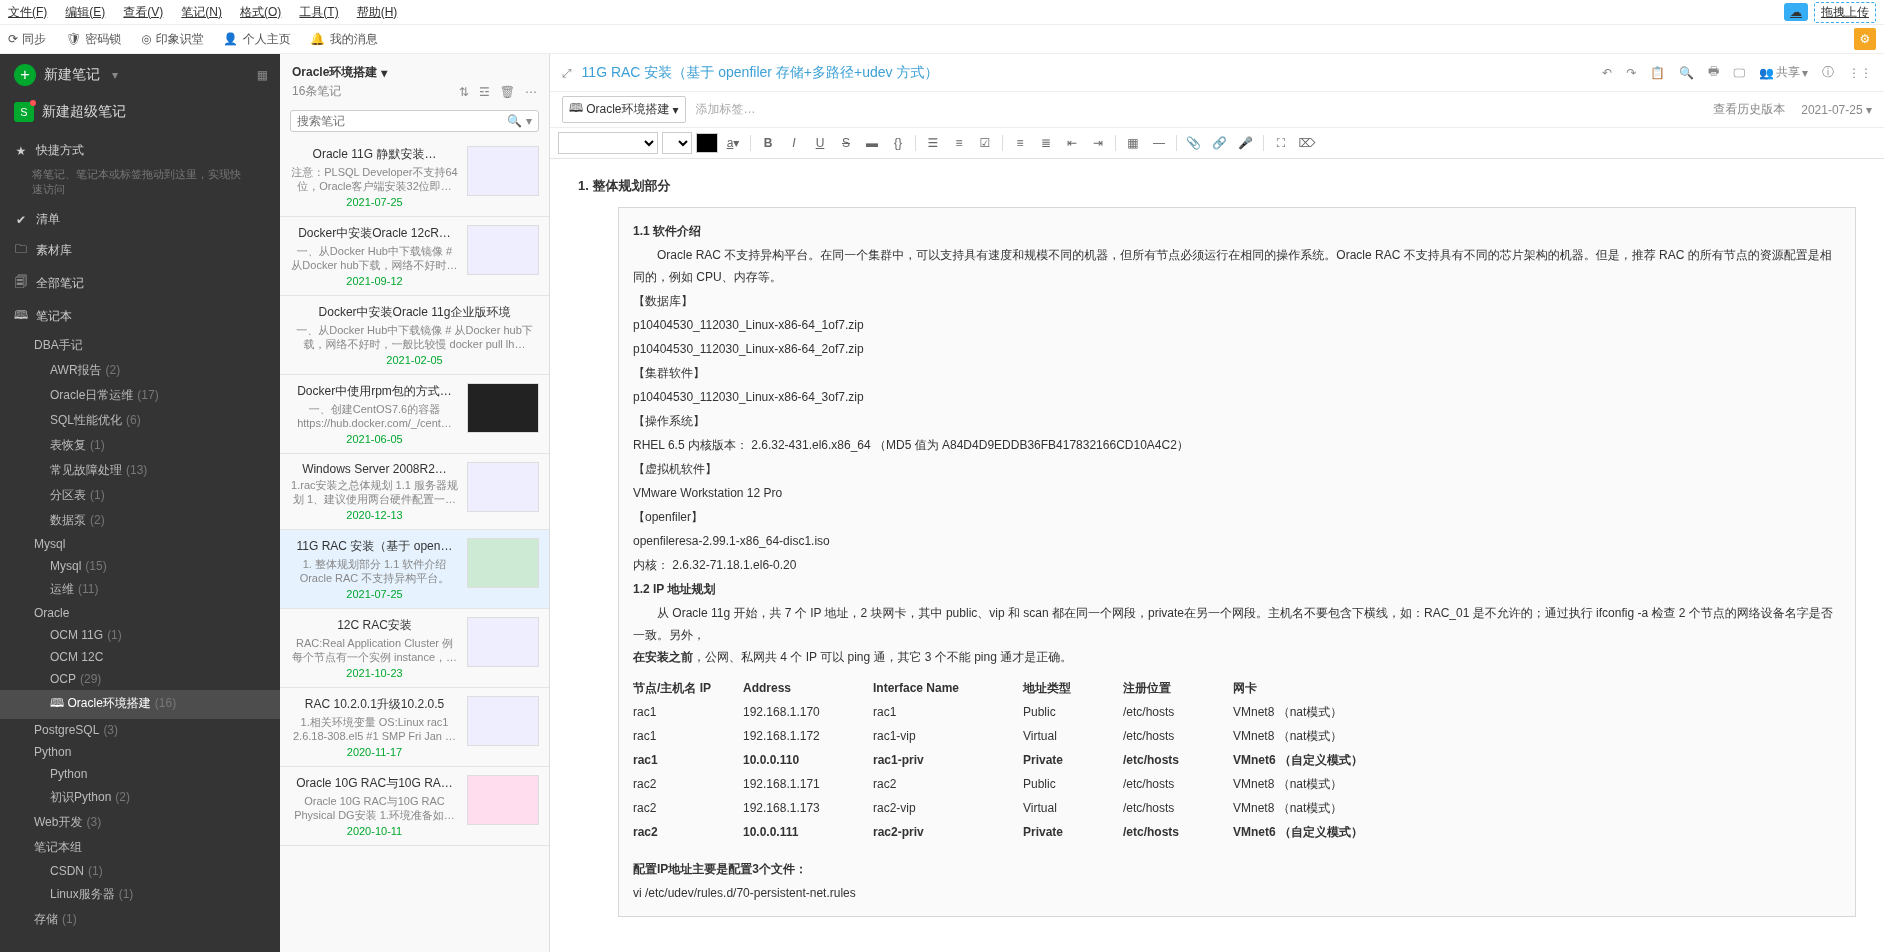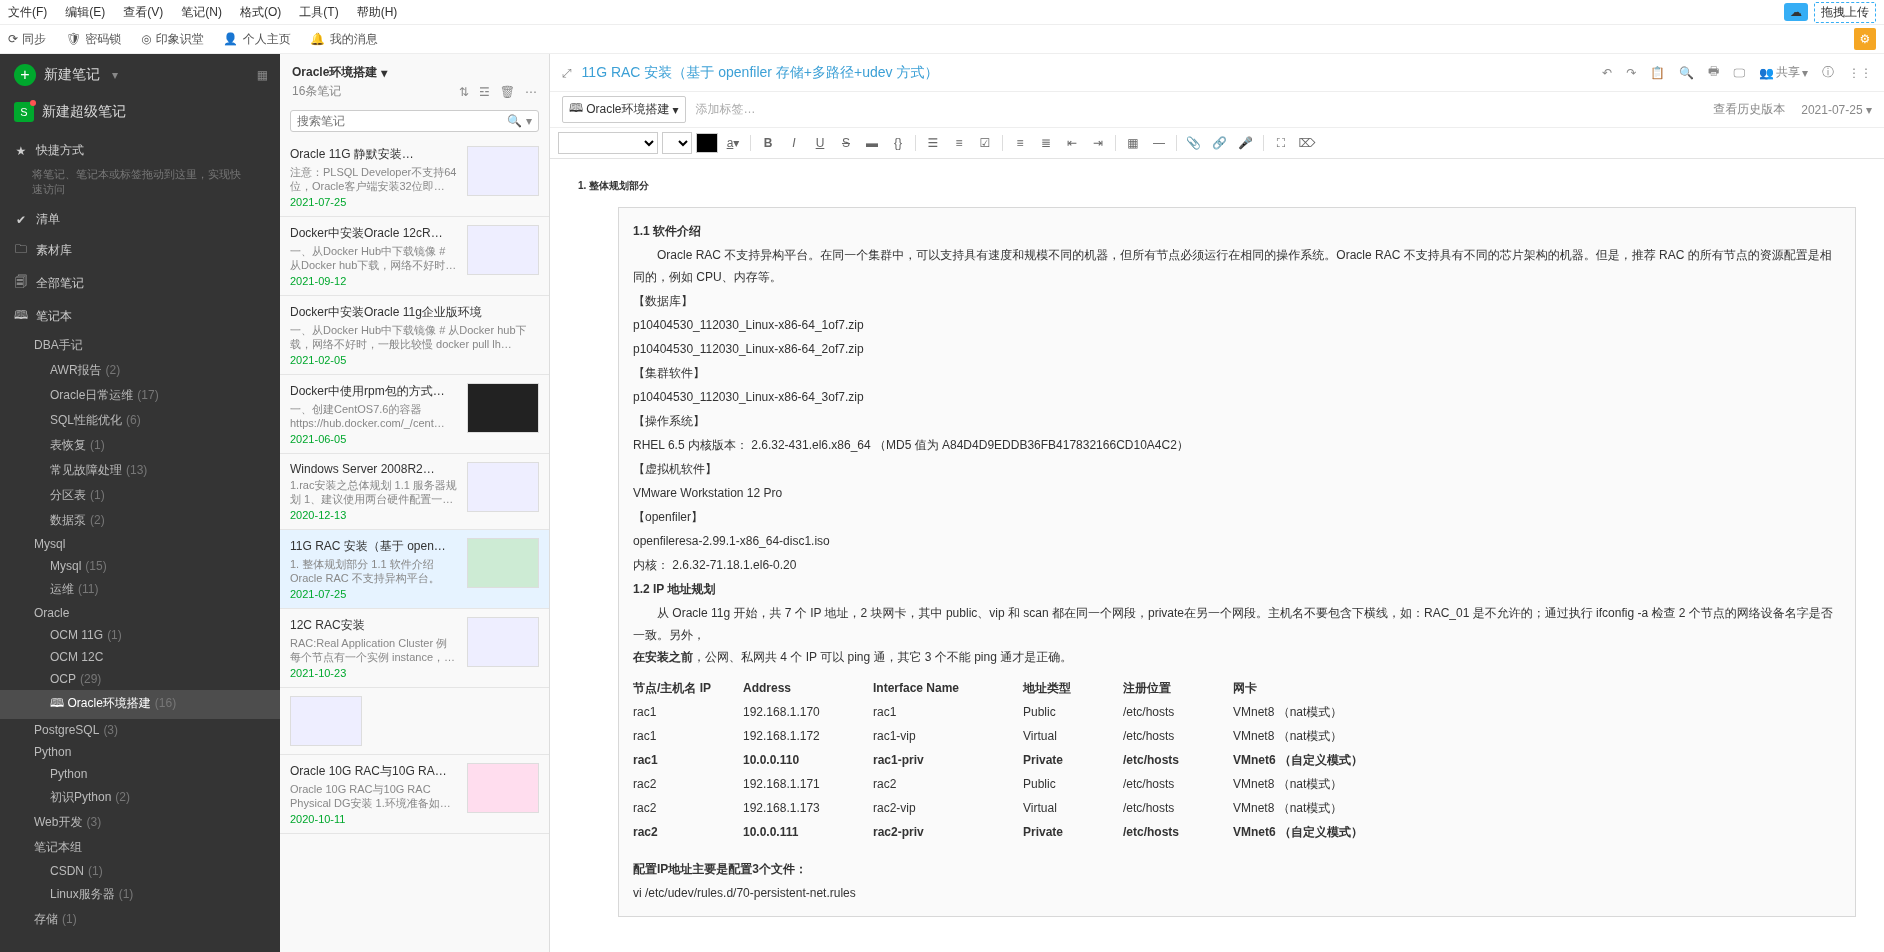--- a/index.html
+++ b/index.html
@@ -1,17 +1,17 @@
 <!DOCTYPE html>
 <html><head>
 <meta charset="utf-8">
 <style>
 *{margin:0;padding:0;box-sizing:border-box;font-family:"Microsoft YaHei",Arial,sans-serif;font-size:12px;}
 body{background:#fff;color:#333;width:1884px;height:952px;overflow:hidden;position:relative;}
-.menubar{height:24px;display:flex;align-items:center;padding:0 8px;gap:18px;background:#fff;}
+.menubar{height:24px;display:flex;align-items:center;padding:0 8px;gap:18px;background:#fff;text-decoration:underline;}
 .menubar span{color:#333;cursor:pointer;}
 .menubar .upload{margin-left:auto;display:flex;align-items:center;gap:6px;}
 .upload-btn{background:#36aef5;color:#fff;padding:2px 6px;border-radius:3px;display:inline-flex;align-items:center;gap:3px;}
 .upload-text{color:#36aef5;border:1px dashed #36aef5;padding:1px 6px;border-radius:2px;}
 .toolbar2{height:30px;display:flex;align-items:center;padding:0 8px;gap:20px;border-top:1px solid #eee;border-bottom:1px solid #eee;}
 .toolbar2 .item{display:flex;align-items:center;gap:4px;color:#555;cursor:pointer;}
 .toolbar2 .gear{margin-left:auto;background:#f5a623;color:#fff;width:22px;height:22px;display:flex;align-items:center;justify-content:center;border-radius:2px;}
 .main{display:flex;height:calc(100% - 54px);}
 .sidebar{width:280px;background:#343434;color:#ccc;overflow-y:auto;position:relative;}
 .new-note{display:flex;align-items:center;gap:8px;padding:10px 14px;cursor:pointer;}
@@ -29,21 +29,21 @@
 .tree-item .cnt{color:#777;margin-left:4px;}
 .tree-item.active{background:#4d4d4d;color:#fff;}
 .notelist{width:270px;border-right:1px solid #ddd;display:flex;flex-direction:column;background:#f9f9f9;}
 .notelist-head{padding:10px 12px 4px;}
 .nb-title{font-size:16px;color:#333;font-weight:bold;display:inline-flex;align-items:center;gap:4px;}
 .nb-sub{color:#888;font-size:12px;margin-top:2px;display:flex;align-items:center;}
 .nb-icons{margin-left:auto;display:flex;gap:10px;color:#888;}
 .search-wrap{padding:6px 10px;}
 .search-box{display:flex;align-items:center;border:1px solid #ccc;border-radius:3px;padding:3px 6px;background:#fff;}
 .search-box input{border:none;outline:none;flex:1;background:transparent;}
-.notes{flex:1;overflow-y:auto;}
+.notes{flex:1;overflow-y:auto;text-align:center;}
 .note-item{padding:8px 10px;border-bottom:1px solid #e5e5e5;display:flex;gap:8px;cursor:pointer;}
 .note-item.active{background:#e6f3ff;}
 .note-text{flex:1;min-width:0;}
 .note-title{color:#333;font-weight:500;white-space:nowrap;overflow:hidden;text-overflow:ellipsis;}
 .note-snip{color:#888;font-size:11px;line-height:14px;max-height:28px;overflow:hidden;margin-top:2px;}
 .note-date{color:#00a82d;font-size:11px;margin-top:3px;}
 .note-thumb{width:72px;height:50px;background:#eef;border:1px solid #ddd;flex-shrink:0;}
 .note-thumb.dark{background:#222;}
 .note-thumb.green{background:#cdebd4;}
 .note-thumb.orange{background:#fde;}
@@ -57,21 +57,21 @@
 .tag-nb{border:1px solid #ccc;border-radius:2px;padding:2px 6px;display:flex;align-items:center;gap:3px;font-size:11px;}
 .tag-add{color:#aaa;}
 .ed-history{margin-left:auto;display:flex;align-items:center;gap:16px;color:#888;}
 .ed-toolbar{display:flex;align-items:center;padding:4px 8px;gap:4px;border-bottom:1px solid #e3e3e3;flex-wrap:wrap;}
 .tb-select{height:22px;border:1px solid #ccc;background:#fff;min-width:100px;}
 .tb-select.short{min-width:30px;}
 .tb-color{width:22px;height:20px;border:1px solid #ccc;background:#000;}
 .tb-btn{width:22px;height:22px;display:flex;align-items:center;justify-content:center;color:#666;cursor:pointer;border-radius:2px;}
 .tb-sep{width:1px;height:16px;background:#ddd;margin:0 2px;}
 .ed-content{flex:1;overflow-y:auto;padding:16px 28px;line-height:22px;color:#333;}
-.ed-content h2{font-size:10px;font-weight:bold;margin-bottom:10px;}
+.ed-content h2{font-size:13px;font-weight:bold;margin-bottom:10px;}
 .box{border:1px solid #d8d8d8;background:#fafafa;padding:10px 14px;margin-top:4px;margin-left:40px;}
 .box .bold{font-weight:bold;}
 .box p{margin:2px 0;}
 .indent{text-indent:24px;}
 .iptitle{font-weight:bold;margin-top:10px;}
 .iptable{margin-top:8px;}
 .iptable .row{display:flex;gap:0;align-items:flex-end;}
 .iptable .cell{padding:1px 0;}
 .c1{width:110px;}.c2{width:130px;}.c3{width:150px;}.c4{width:100px;}.c5{width:110px;}.c6{width:200px;}
 .red{color:#d2322d;}
@@ -255,20 +255,25 @@
         </div>
         <div class="note-item">
           <div class="note-text">
             <div class="note-title">12C RAC安装</div>
             <div class="note-snip">RAC:Real Application Cluster 例 每个节点有一个实例 instance，…</div>
             <div class="note-date">2021-10-23</div>
           </div>
           <div class="note-thumb "></div>
         </div>
         <div class="note-item">
+          <div class="note-text">
+            <div class="note-title">RAC 10.2.0.1升级10.2.0.5</div>
+            <div class="note-snip">1.相关环境变量 OS:Linux rac1 2.6.18-308.el5 #1 SMP Fri Jan …</div>
+            <div class="note-date">2020-11-17</div>
+          </div>
           <div class="note-thumb "></div>
         </div>
         <div class="note-item">
           <div class="note-text">
             <div class="note-title">Oracle 10G RAC与10G RA…</div>
             <div class="note-snip">Oracle 10G RAC与10G RAC Physical DG安装 1.环境准备如…</div>
             <div class="note-date">2020-10-11</div>
           </div>
           <div class="note-thumb orange"></div>
         </div>

